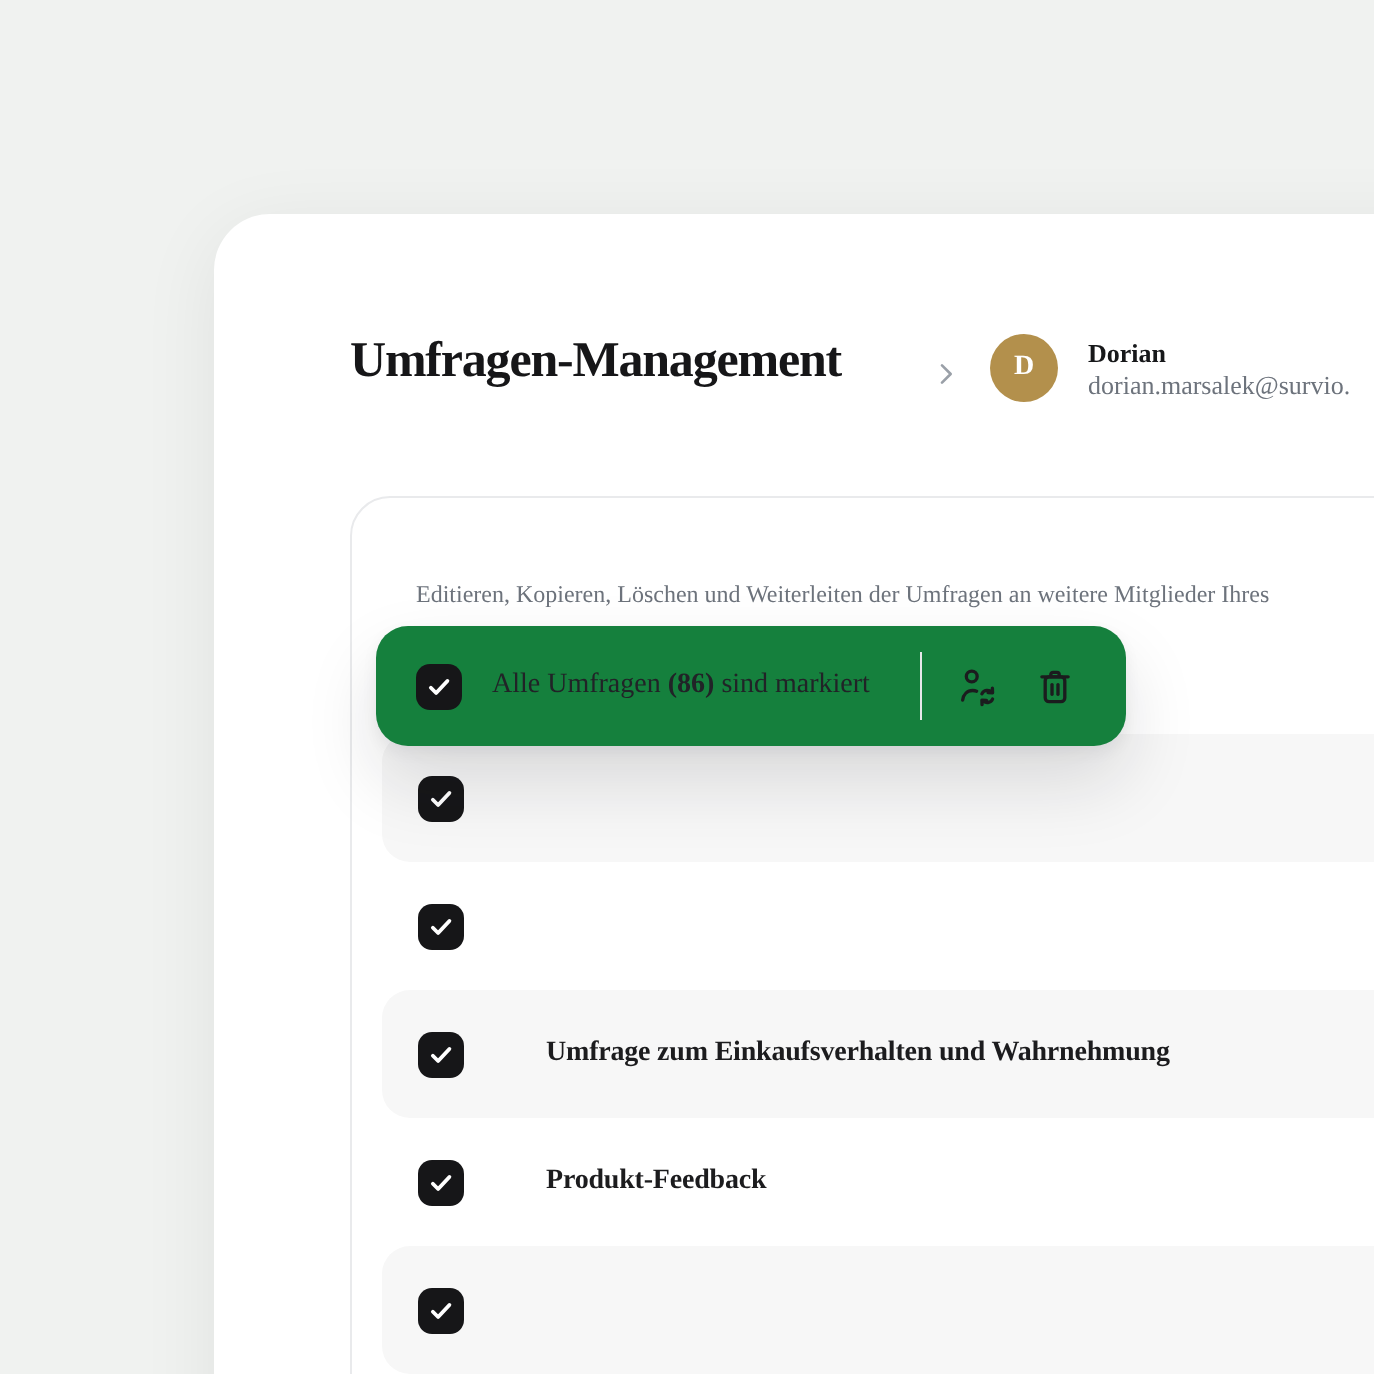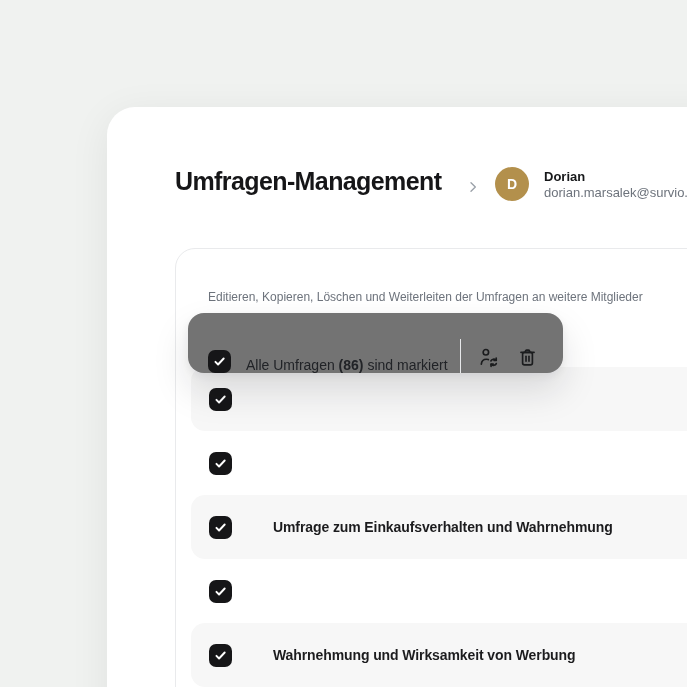--- a/index.html
+++ b/index.html
@@ -9,21 +9,21 @@
     --row-alt-bg:#f7f7f7;
     --text-primary:#161618;
     --text-secondary:#6d737c;
     --checkbox-bg:#161618;
     --avatar-bg:#b3904c;
     --chevron:#9aa0a8;
   }
   *{box-sizing:border-box;margin:0;padding:0;}
   html,body{width:687px;height:687px;overflow:hidden;}
   body{font-family:"Liberation Sans", sans-serif;background:var(--page-bg);}
-  .stage{position:relative;width:687px;height:687px;background:var(--page-bg);overflow:hidden;}
+  .stage{position:relative;width:687px;height:687px;background:var(--page-bg);overflow:hidden;font-family:Liberation Serif, serif;}
 
   
   .card{position:absolute;left:107px;top:107px;width:640px;height:640px;
         background:var(--card-bg);border-radius:28px;
         box-shadow:0 8px 40px rgba(20,24,24,.07);}
 
   
   .page-title{position:absolute;left:68px;top:166px;font-size:25px;font-weight:700;
         color:var(--text-primary);letter-spacing:-.6px;line-height:30px;}
   .card .page-title{left:68px;top:59px;position:absolute;}
@@ -50,21 +50,21 @@
   .row.alt{background:var(--row-alt-bg);}
   .row-label{font-size:14px;font-weight:700;color:#1c1c1e;letter-spacing:-.1px;}
 
   
   .checkbox{width:23px;height:23px;border-radius:7px;background:var(--checkbox-bg);
         display:flex;align-items:center;justify-content:center;flex:0 0 auto;cursor:pointer;}
   .checkbox svg{width:15px;height:15px;display:block;}
 
   
   .popover{position:absolute;left:188px;top:313px;width:375px;height:60px;
-        background:#737373;border-radius:16px;display:flex;align-items:flex-end;
+        background:#15803d;border-radius:16px;display:flex;align-items:center;
         padding:0 20px;
         box-shadow:0 18px 36px rgba(20,24,30,.13), 0 3px 8px rgba(20,24,30,.06);}
   .tb-label{font-size:14px;color:#212327;margin-left:15px;white-space:nowrap;}
   .tb-label b{font-weight:700;}
   .vdiv{width:1px;height:34px;background:#e7e8ea;margin-left:auto;flex:0 0 auto;}
   .icon-btn{width:32px;height:32px;border:none;background:transparent;cursor:pointer;
         display:flex;align-items:center;justify-content:center;padding:0;}
   .icon-btn:first-of-type{margin-left:11px;}
   .icon-btn + .icon-btn{margin-left:7px;}
   .icon-btn svg{width:21px;height:21px;display:block;stroke:#1b1c1e;fill:none;
@@ -122,29 +122,29 @@
     </span>
     <span class="row-label">Umfrage zum Einkaufsverhalten und Wahrnehmung</span>
   </div>
 
   <div class="row">
     <span class="checkbox">
       <svg viewBox="0 0 24 24">
                 <path d="M5.5 12.6l4.2 4.2 9-9.6" stroke="#fff" stroke-width="3.1" fill="none" stroke-linecap="round" stroke-linejoin="round"></path>
               </svg>
     </span>
+    <span class="row-label">Produkt-Feedback</span>
   </div>
 
   <div class="row alt">
     <span class="checkbox">
       <svg viewBox="0 0 24 24">
                 <path d="M5.5 12.6l4.2 4.2 9-9.6" stroke="#fff" stroke-width="3.1" fill="none" stroke-linecap="round" stroke-linejoin="round"></path>
               </svg>
     </span>
-    <span class="row-label">Wahrnehmung und Wirksamkeit von Werbung</span>
   </div>
 </div>
     </section>
 
   </div>
 
   <div class="popover">
     <span class="checkbox">
       <svg viewBox="0 0 24 24">
           <path d="M5.5 12.6l4.2 4.2 9-9.6" stroke="#fff" stroke-width="3.1" fill="none" stroke-linecap="round" stroke-linejoin="round"></path>

